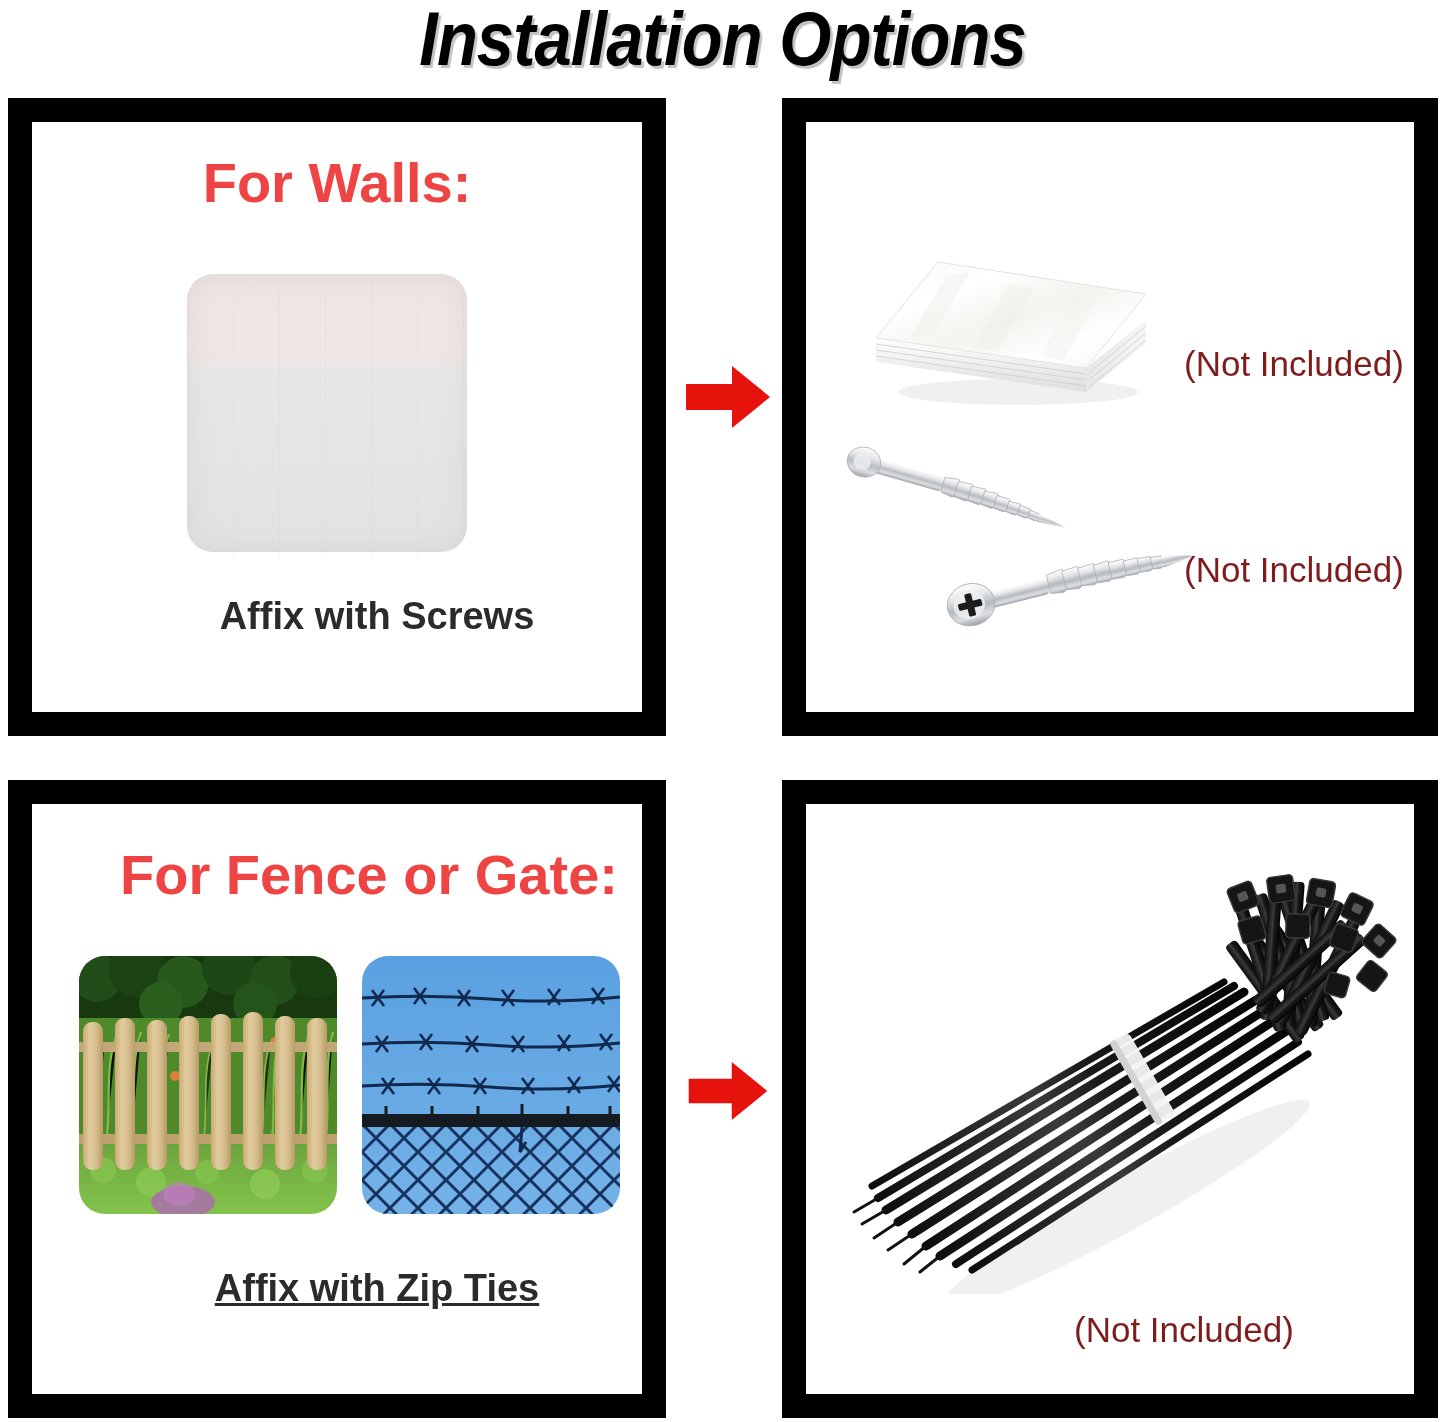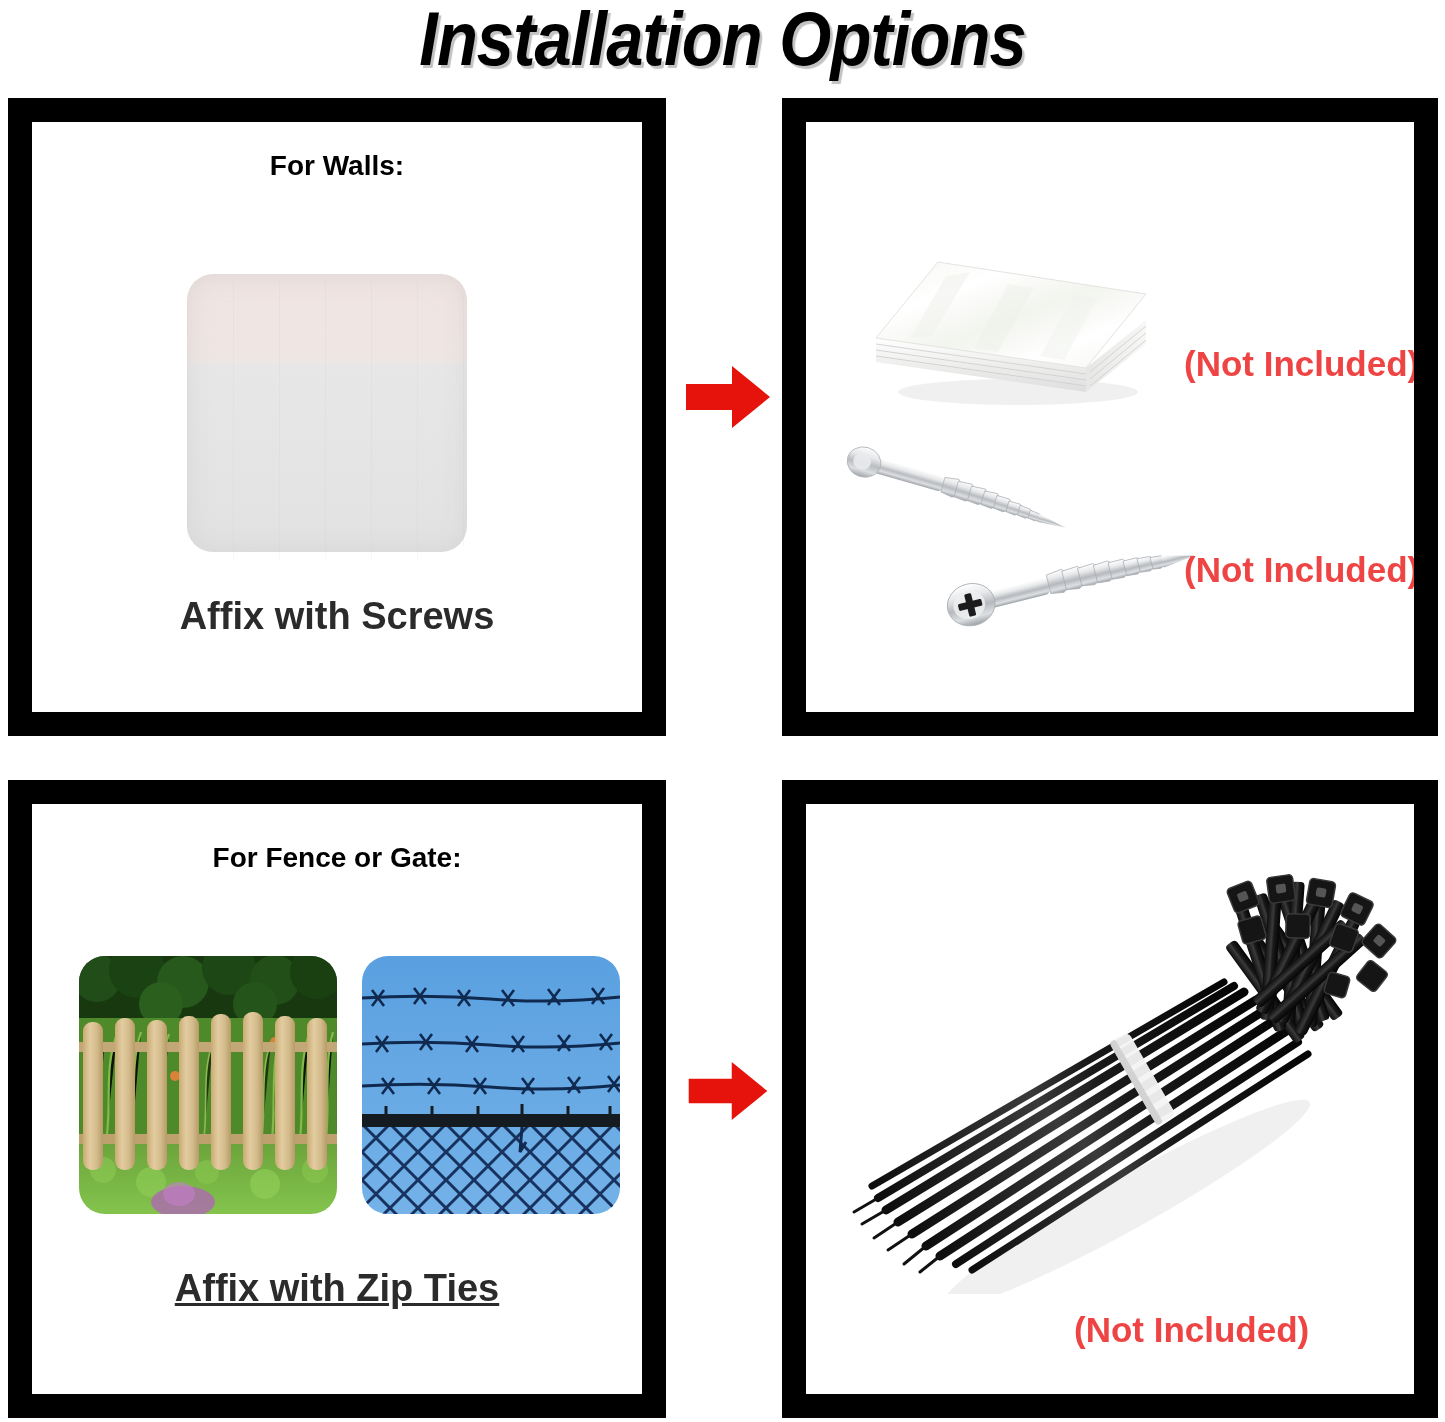--- a/index.html
+++ b/index.html
@@ -52,39 +52,40 @@
   #panel-fence       { left: 8px;   top: 780px; width: 658px; height: 638px; }
   #panel-fence-hw    { left: 782px; top: 780px; width: 656px; height: 638px; }
 
   
   .panel-heading {
     position: absolute;
     left: 0;
     width: 100%;
     text-align: center;
     font-weight: bold;
-    font-size: 28px;
-    color: #000000;
+    font-size: 56px;
+    color: #ef4444;
     letter-spacing: 0px;
   }
   .caption {
     position: absolute;
     left: 0;
     width: 100%;
     text-align: center;
     font-weight: bold;
     font-size: 38px;
     color: #2b2b2b;
     line-height: 1.28;
+    padding-left: 40px;
   }
   .not-included {
     position: absolute;
-    font-weight: bold;
+    font-weight: normal;
     font-size: 35px;
-    color: #ef4444;
+    color: #7f1d1d;
     white-space: nowrap;
   }
 
   
   .arrow-red { position: absolute; }
 
   
   #wall-swatch {
     position: absolute;
     left: 155px;
@@ -281,21 +282,21 @@
       </svg>
     </div>
 
     <div class="not-included" style="left:378px; top:428px;">(Not Included)</div>
   </div>
 </div>
 
 <div class="panel" id="panel-fence">
   <div class="panel-inner">
 
-    <div class="panel-heading" style="top:38px;">For Fence or Gate:</div>
+    <div class="panel-heading" style="top:38px;padding-left:32px;">For Fence or Gate:</div>
 
     <div class="fence-photo" id="photo-picket">
       <svg width="258" height="258" viewBox="0 0 258 258" aria-hidden="true">
         <defs>
           <linearGradient id="grassG" x1="0" y1="0" x2="0" y2="1">
             <stop offset="0%" stop-color="#6aa43b"></stop>
             <stop offset="100%" stop-color="#84c44d"></stop>
           </linearGradient>
           <linearGradient id="picketG" x1="0" y1="0" x2="1" y2="0">
             <stop offset="0%" stop-color="#c9ab74"></stop>

